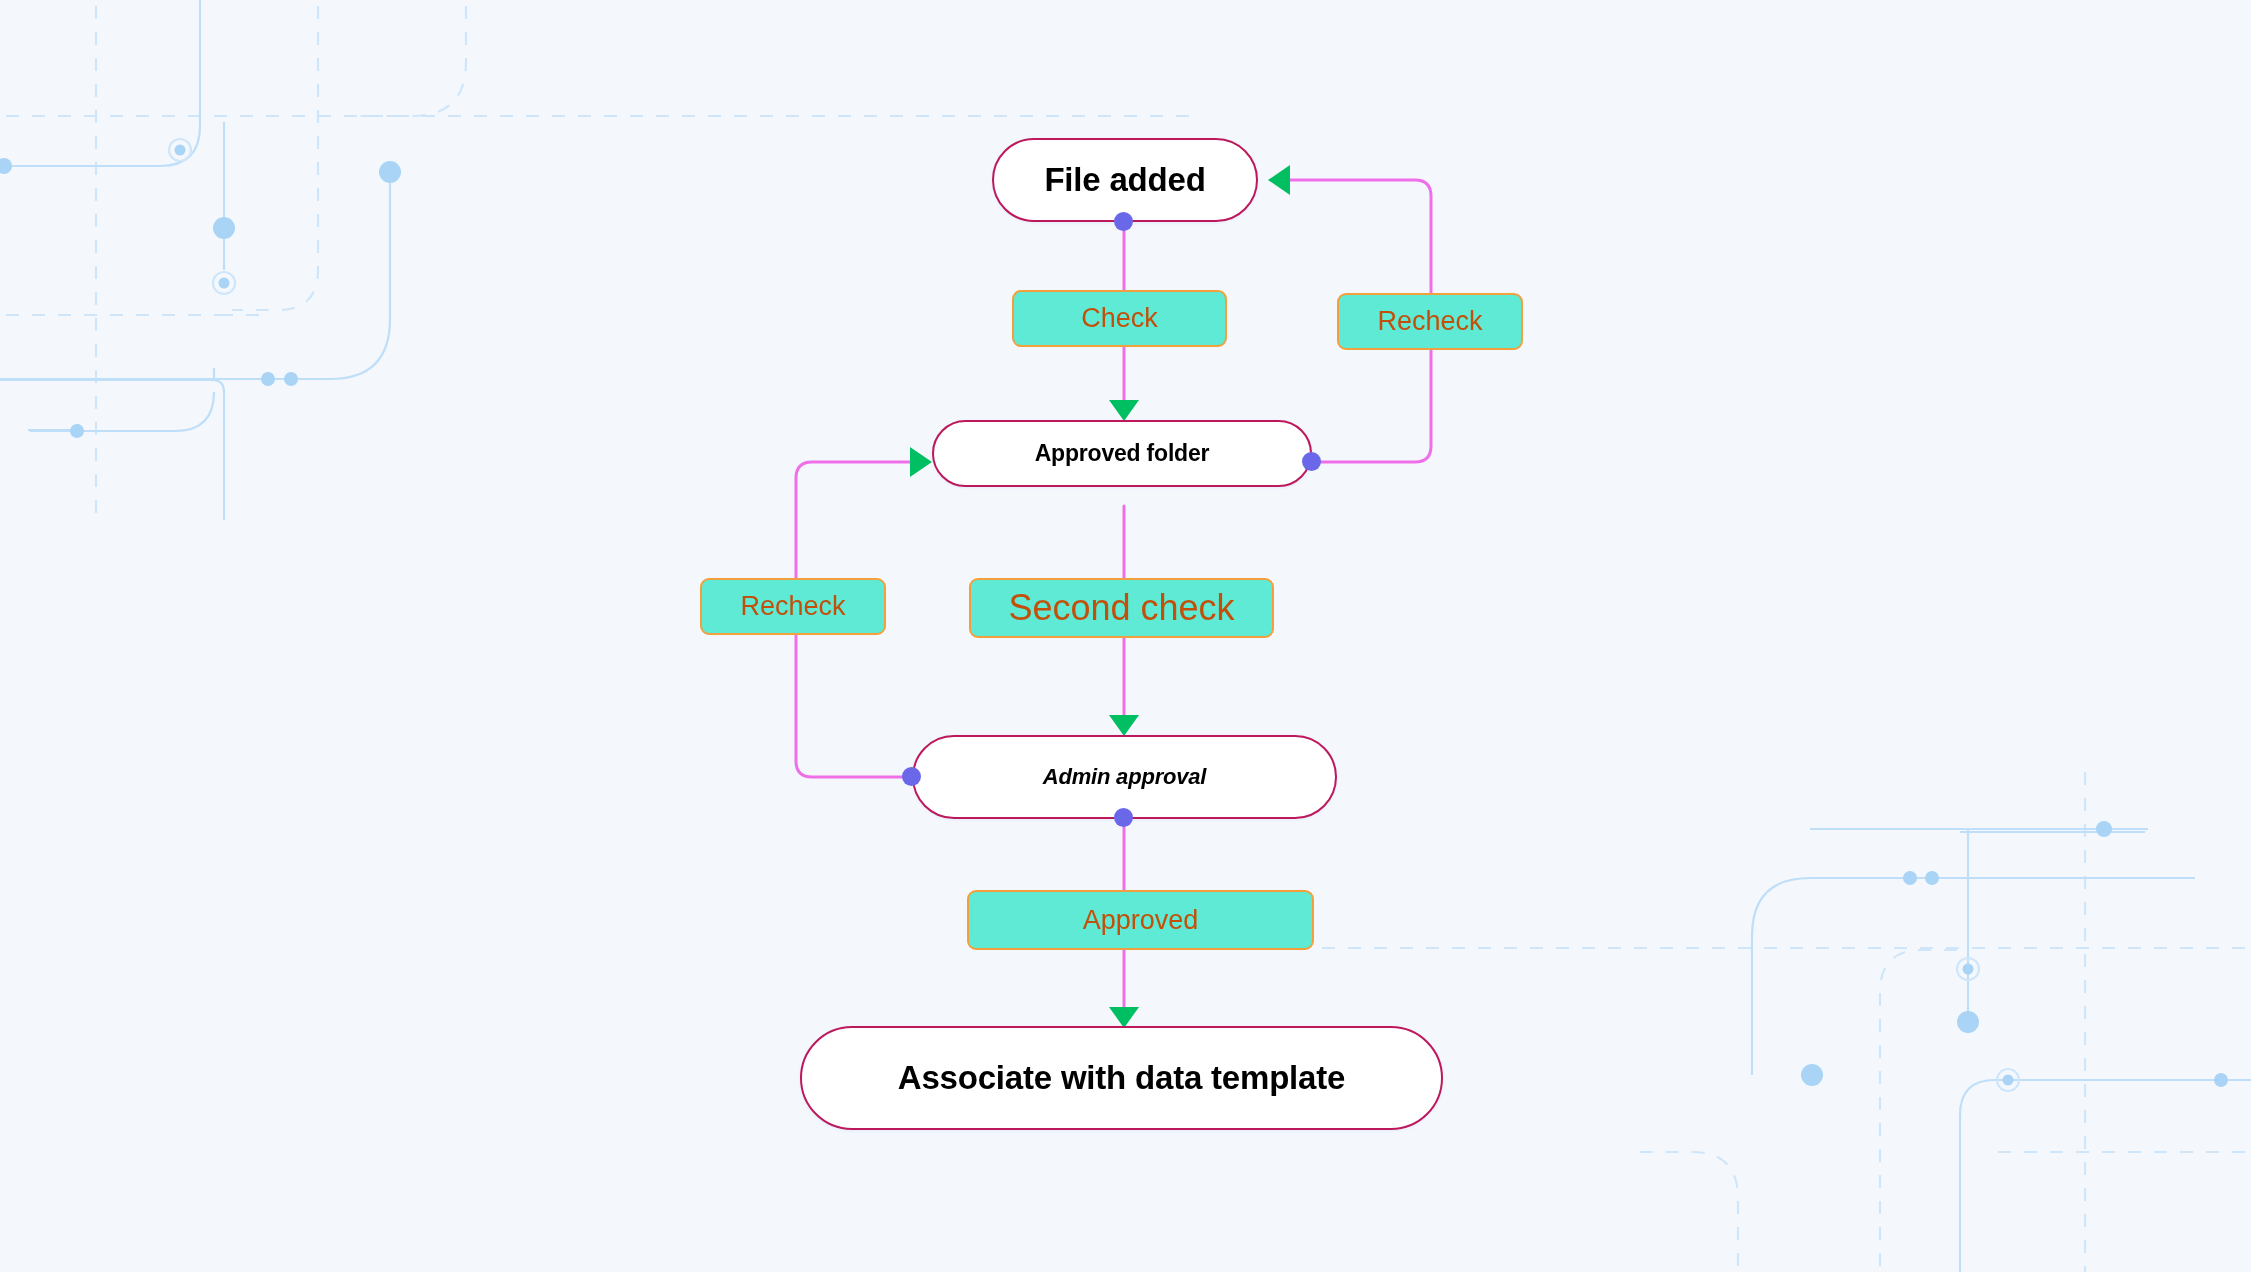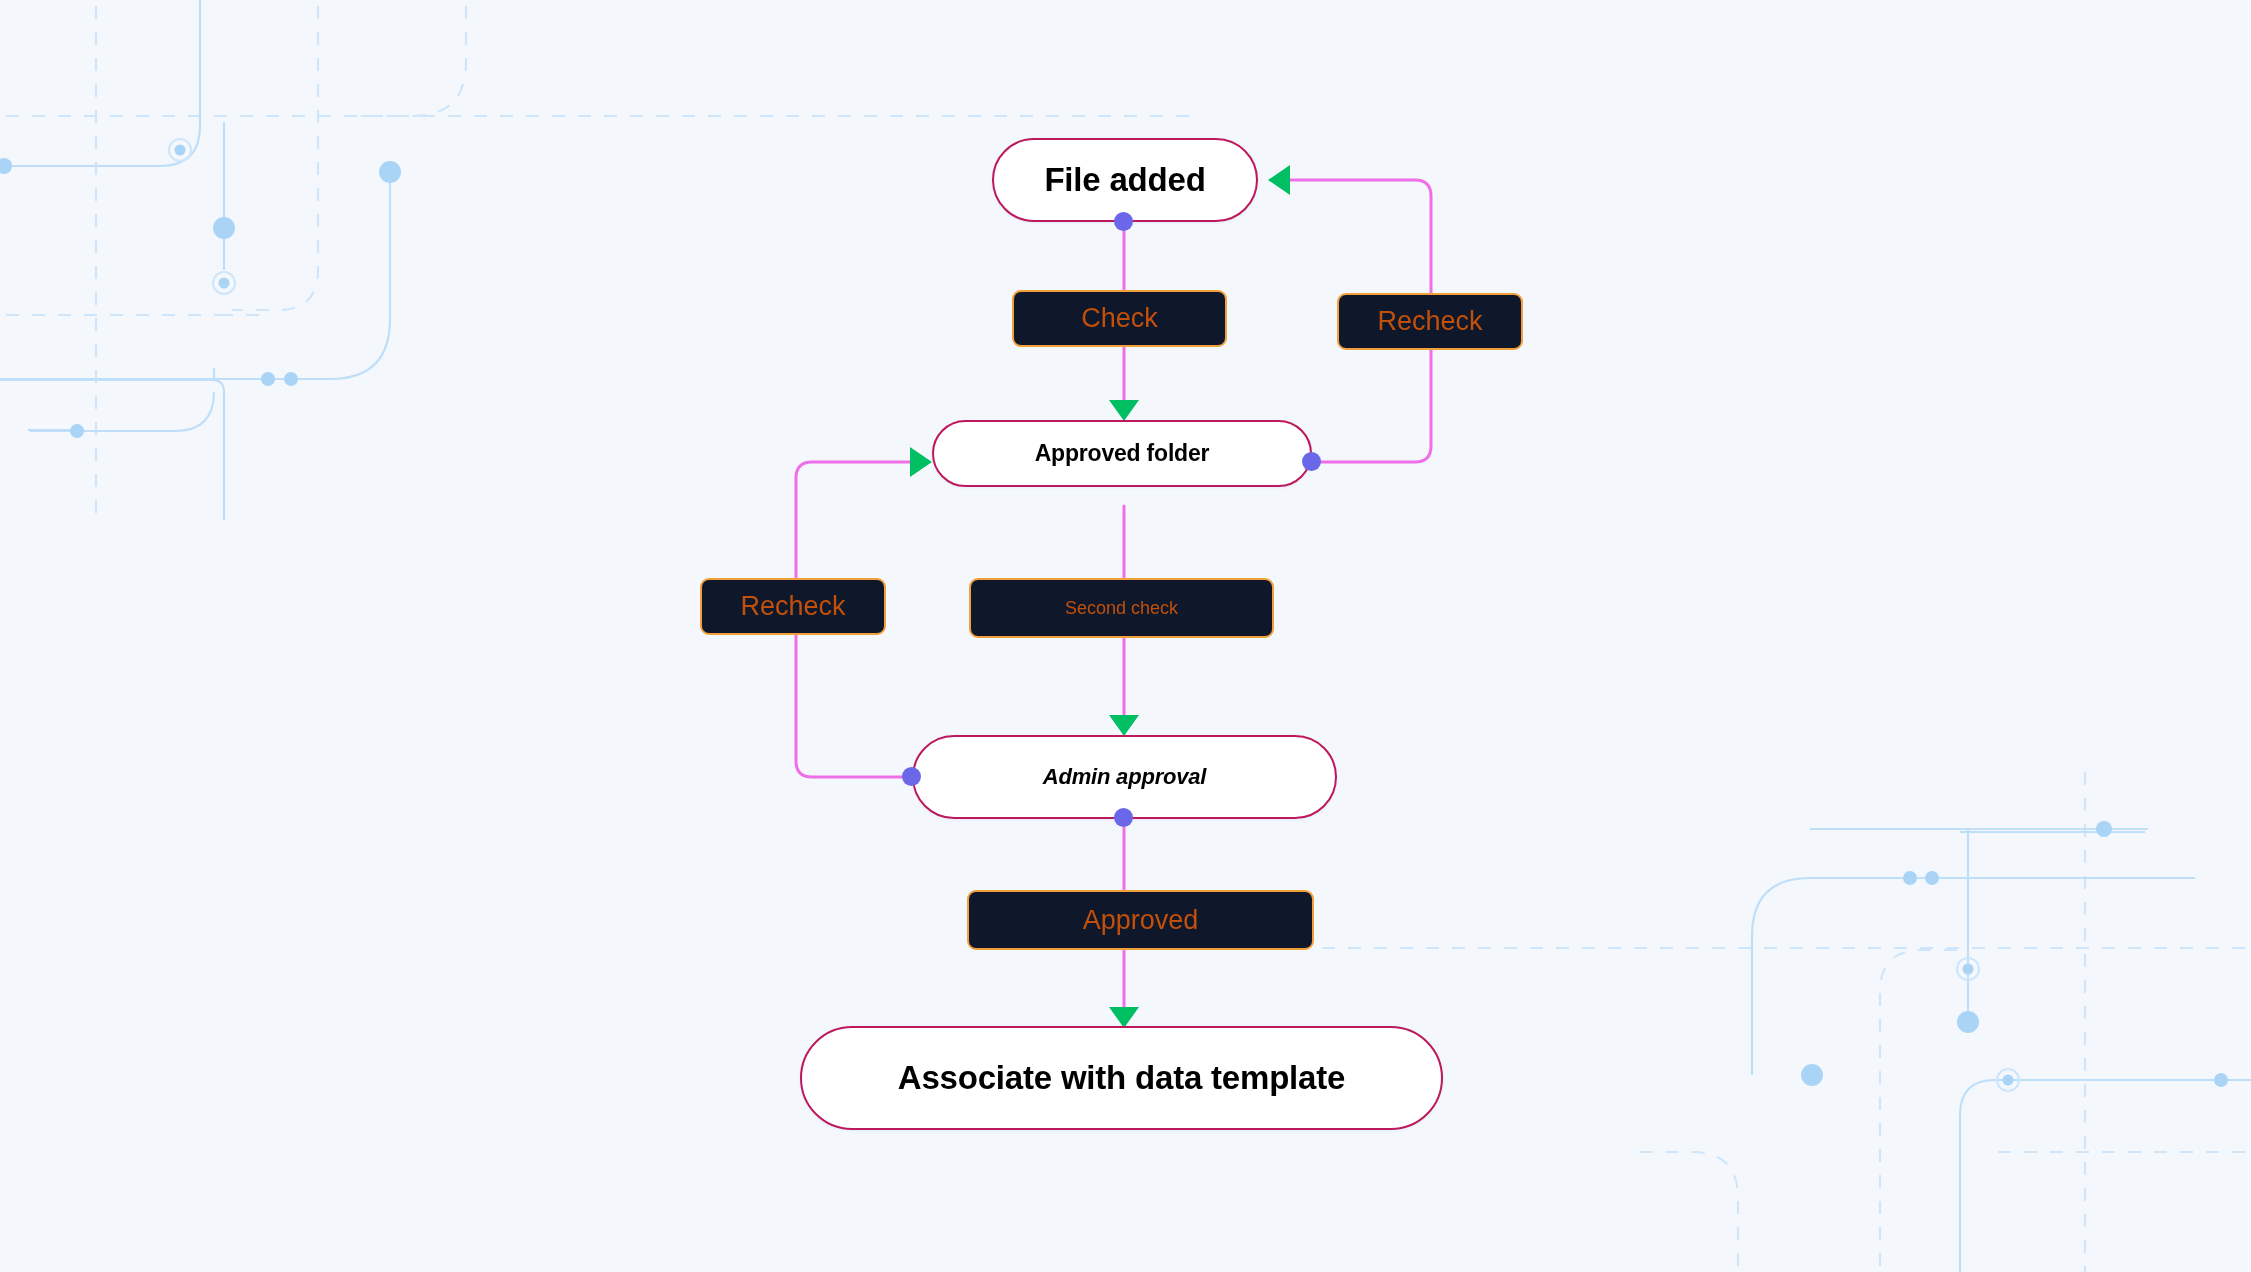--- a/index.html
+++ b/index.html
@@ -63,21 +63,21 @@
     width: 19px;
     height: 19px;
     border-radius: 50%;
     background: #6a68e8;
   }
 
   
   .edge-label {
     position: absolute;
     box-sizing: border-box;
-    background: #0f172a;
+    background: #5eead4;
     border: 2px solid #f2a03c;
     border-radius: 9px;
     color: #c2500a;
     display: flex;
     align-items: center;
     justify-content: center;
     white-space: nowrap;
     font-weight: normal;
   }
 </style>
@@ -210,21 +210,21 @@
   <div class="handle" style="left:1114px; top:808px;"></div>
 
   <div class="edge-label" style="left:1012px; top:290px; width:215px; height:57px; font-size:27px;">
     <span>Check</span>
   </div>
 
   <div class="edge-label" style="left:1337px; top:293px; width:186px; height:57px; font-size:27px;">
     <span>Recheck</span>
   </div>
 
-  <div class="edge-label" style="left:969px; top:578px; width:305px; height:60px; font-size:18px;">
+  <div class="edge-label" style="left:969px; top:578px; width:305px; height:60px; font-size:36px;">
     <span>Second check</span>
   </div>
 
   <div class="edge-label" style="left:700px; top:578px; width:186px; height:57px; font-size:27px;">
     <span>Recheck</span>
   </div>
 
   <div class="edge-label" style="left:967px; top:890px; width:347px; height:60px; font-size:27px;">
     <span>Approved</span>
   </div>

